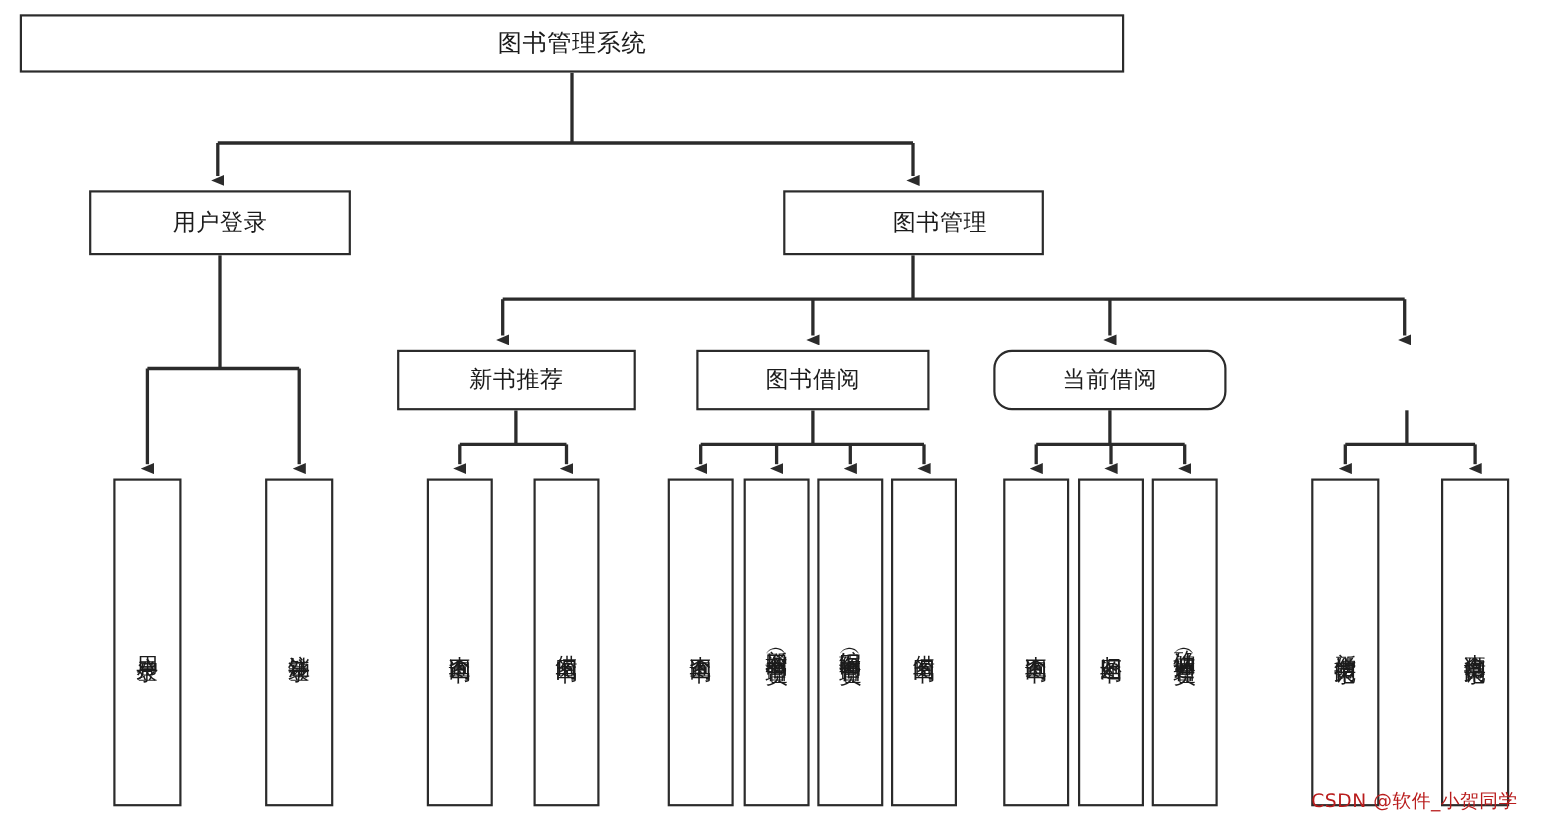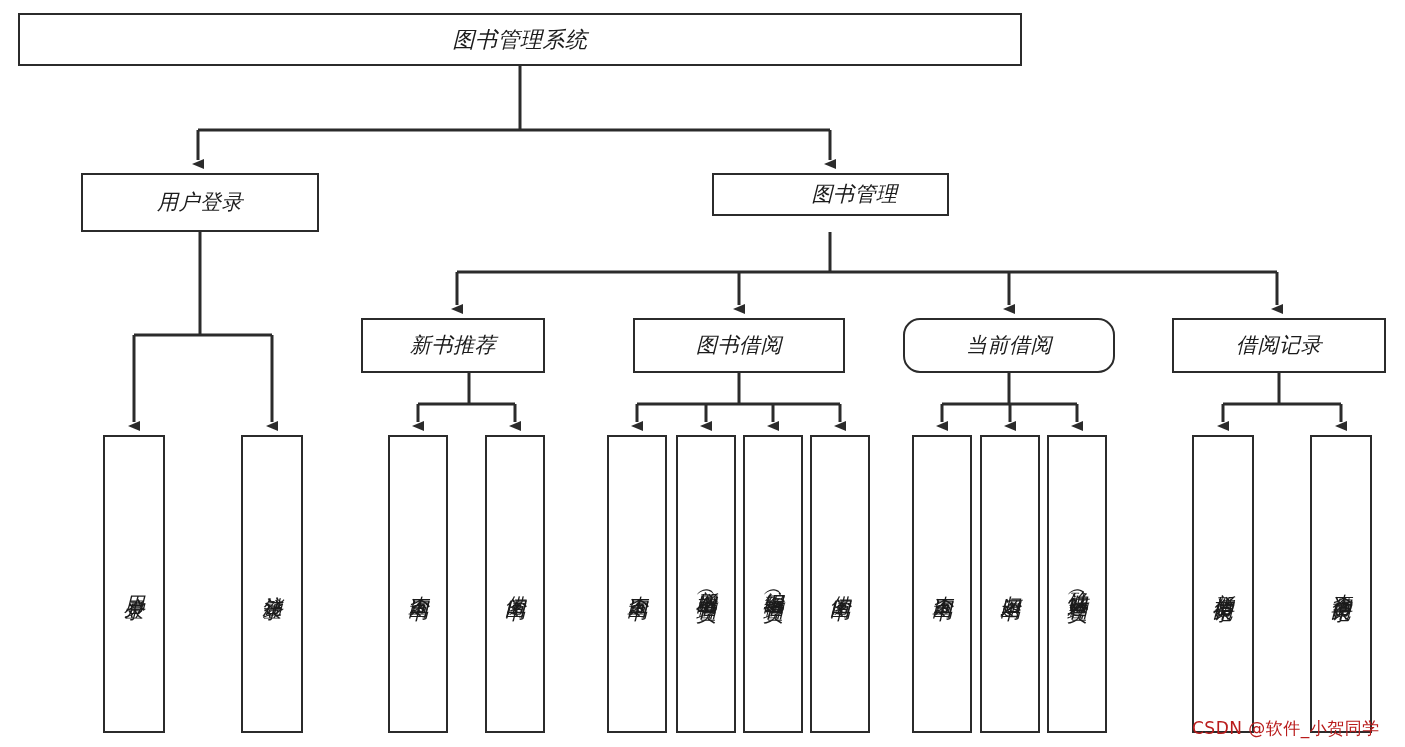--- a/index.html
+++ b/index.html
@@ -24,21 +24,20 @@
   }
   .node{
     position:absolute;
     box-sizing:border-box;
     background:#ffffff;
     border:2px solid #2b2b2b;
     display:flex;
     align-items:center;
     justify-content:center;
     z-index:2;
-    font-style:italic;
   }
   .node .label{
     font-size:21px;
     line-height:1.15;
     letter-spacing:0.5px;
     color:#1b1b1b;
     white-space:nowrap;
   }
   .node.root .label{font-size:22px;}
   .node.leaf{
@@ -112,35 +111,32 @@
       </g>
   </svg>
 
   <div class="node root" style="left: 18px; top: 13px; width: 1004px; height: 53px;">
     <span class="label">图书管理系统</span>
   </div>
 
   <div class="node lvl2" style="left: 81px; top: 173px; width: 238px; height: 59px;">
     <span class="label">用户登录</span>
   </div>
-  <div class="node lvl2" style="left: 712px; top: 173px; width: 237px; height: 43px; padding-left: 48px;">
+  <div class="node lvl2" style="left: 712px; top: 173px; width: 237px; height: 59px; padding-left: 48px;">
     <span class="label">图书管理</span>
   </div>
 
-  <div class="node lvl3" style="left: 361px; top: 318px; width: 184px; height: 55px;">
+  <div class="node lvl3" style="left: 361px; top: 318px; width: 217px; height: 55px;">
     <span class="label">新书推荐</span>
   </div>
   <div class="node lvl3" style="left: 633px; top: 318px; width: 212px; height: 55px;">
     <span class="label">图书借阅</span>
   </div>
   <div class="node lvl3" style="left: 903px; top: 318px; width: 212px; height: 55px; border-radius: 17px;">
     <span class="label">当前借阅</span>
-  </div>
-  <div class="node lvl3" style="left: 1172px; top: 318px; width: 214px; height: 55px;">
-    <span class="label">借阅记录</span>
   </div>
 
   <div class="node leaf" style="left: 103px; top: 435px; width: 62px; height: 298px;">
     <span class="label">用户登录</span>
   </div>
   <div class="node leaf" style="left: 241px; top: 435px; width: 62px; height: 298px;">
     <span class="label">注销登录</span>
   </div>
   <div class="node leaf" style="left: 388px; top: 435px; width: 60px; height: 298px;">
     <span class="label">查询图书</span>

